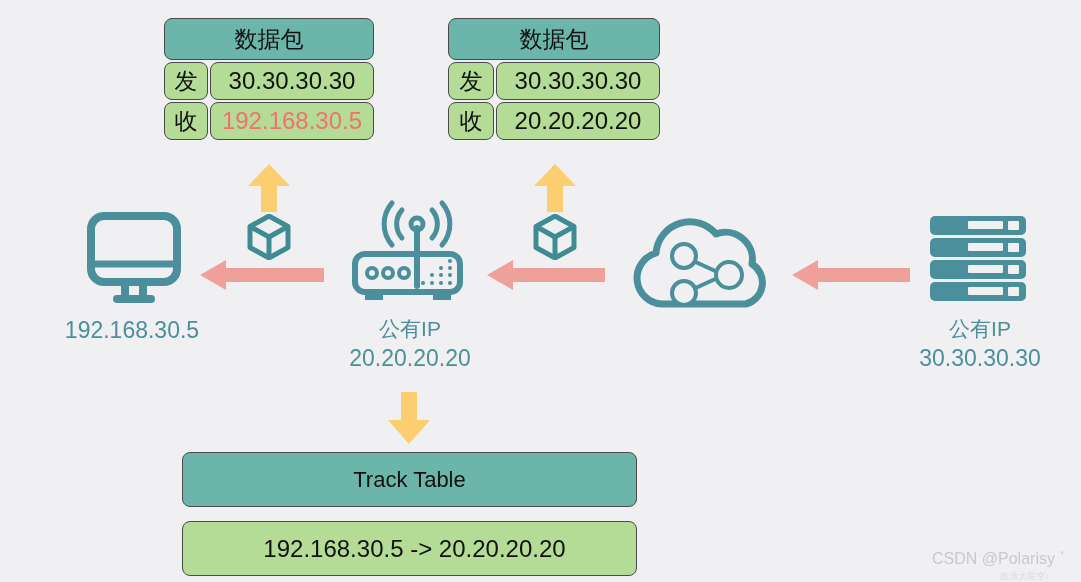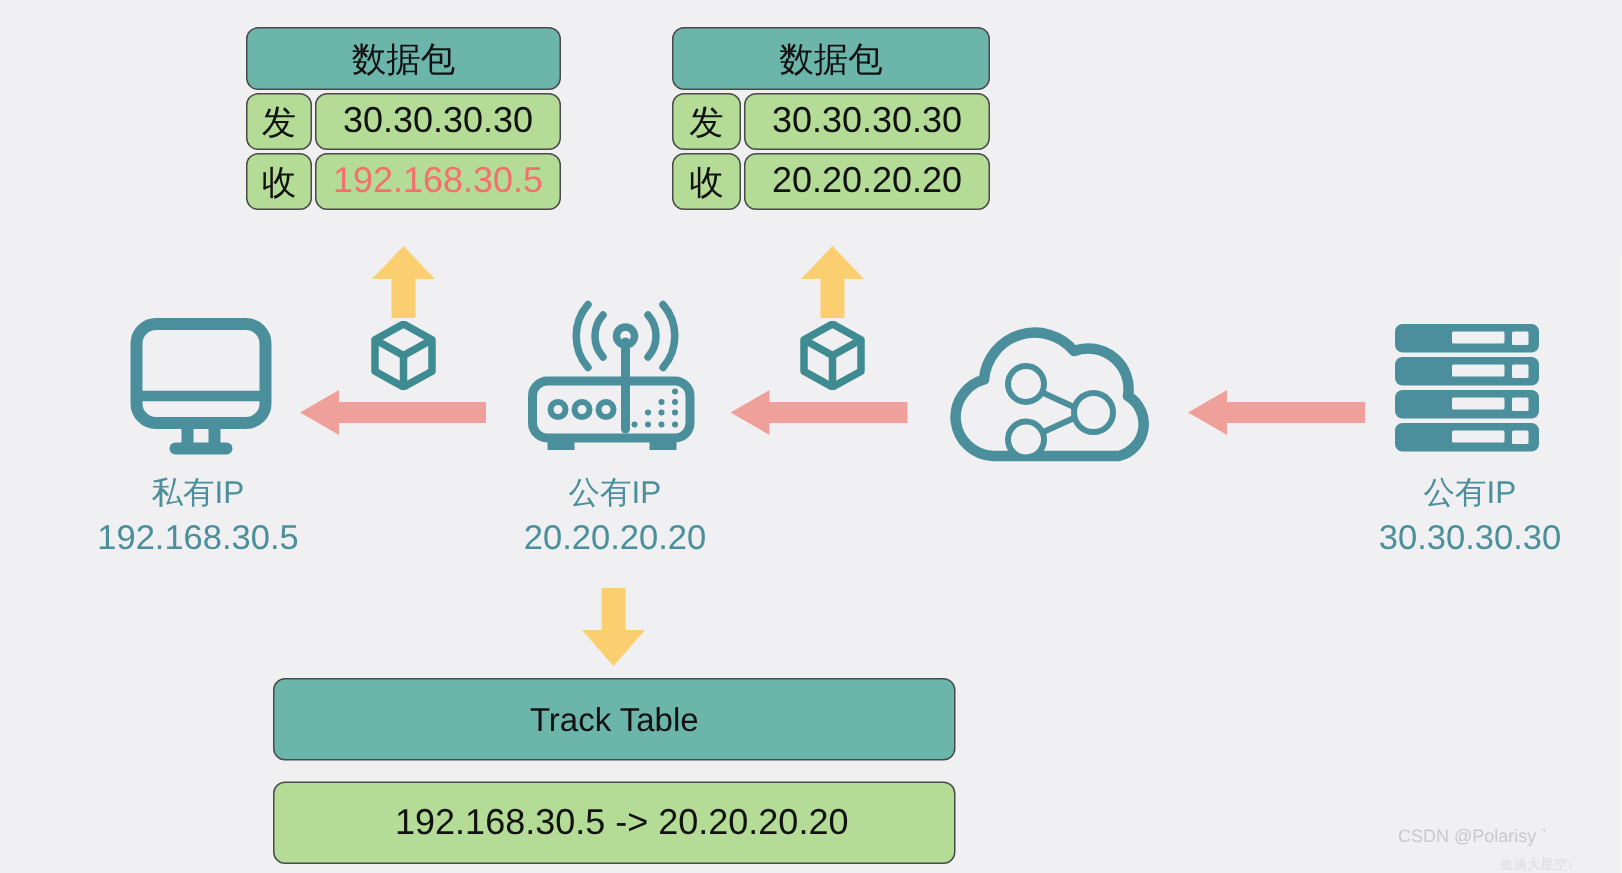--- a/index.html
+++ b/index.html
@@ -121,21 +121,21 @@
 
   
   .icon {
     position: absolute;
   }
 
   
   .watermark {
     position: absolute;
     color: #c9c9cd;
-    font-size: 12px;
+    font-size: 16px;
     white-space: nowrap;
   }
   .watermark-sub {
     position: absolute;
     color: #dcdce0;
     font-size: 9px;
     white-space: nowrap;
   }
 </style>
 </head>
@@ -265,21 +265,20 @@
 
   <svg class="icon" style="left:485px; top:258px;" width="122" height="34" viewBox="0 0 122 34">
     <path d="M2 17 L28 2 L28 10 L120 10 L120 24 L28 24 L28 32 Z" fill="#f0a09b"></path>
   </svg>
 
   <svg class="icon" style="left:790px; top:258px;" width="122" height="34" viewBox="0 0 122 34">
     <path d="M2 17 L28 2 L28 10 L120 10 L120 24 L28 24 L28 32 Z" fill="#f0a09b"></path>
   </svg>
 
   <div class="node-label" style="left:32px; top:315px; width:200px;">
-    <span class="title">私有IP</span>
     <span class="ip">192.168.30.5</span>
   </div>
 
   <div class="node-label" style="left:310px; top:315px; width:200px;">
     <span class="title">公有IP</span>
     <span class="ip">20.20.20.20</span>
   </div>
 
   <div class="node-label" style="left:880px; top:315px; width:200px;">
     <span class="title">公有IP</span>

